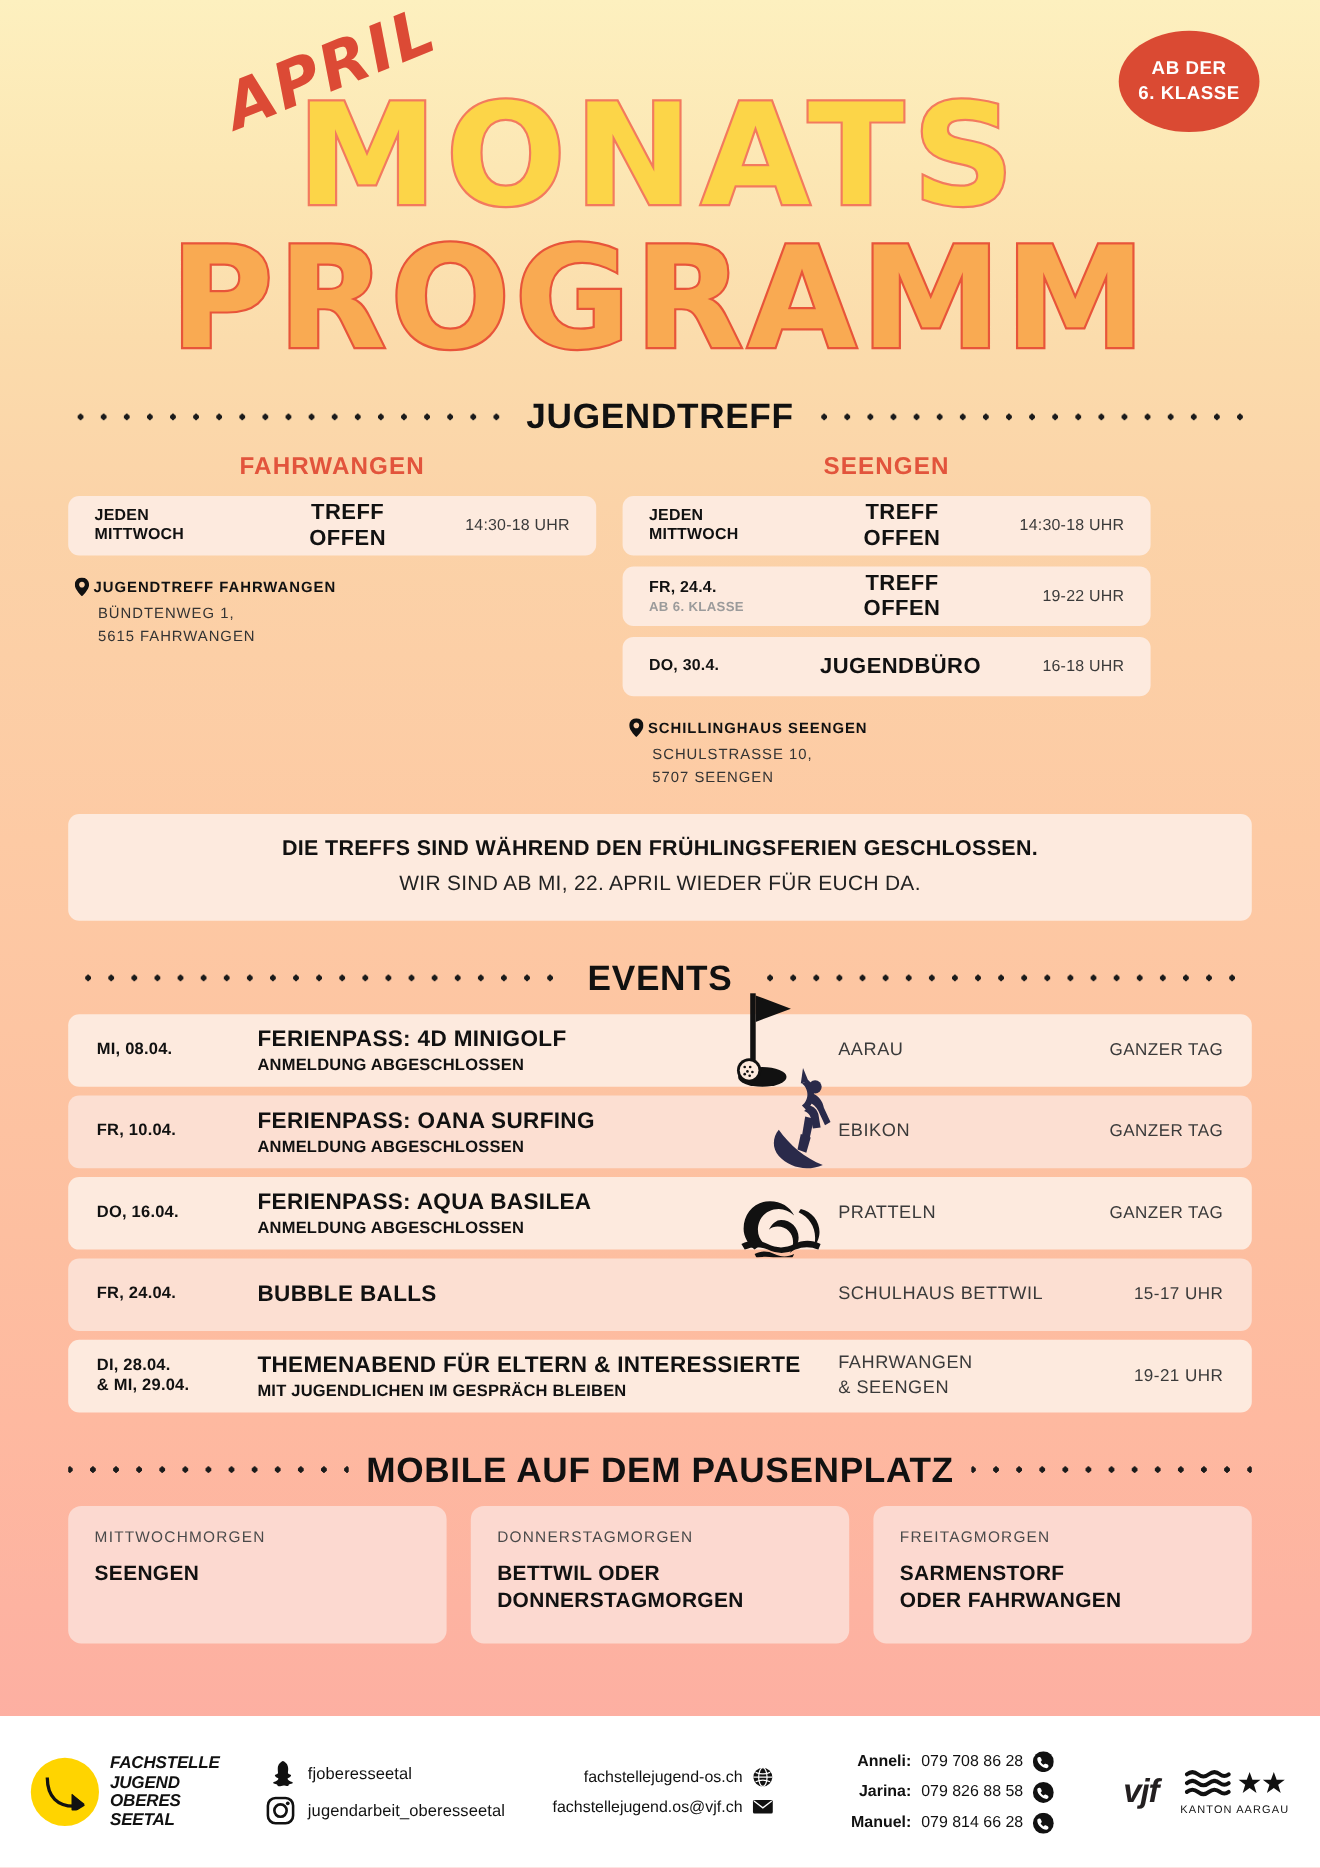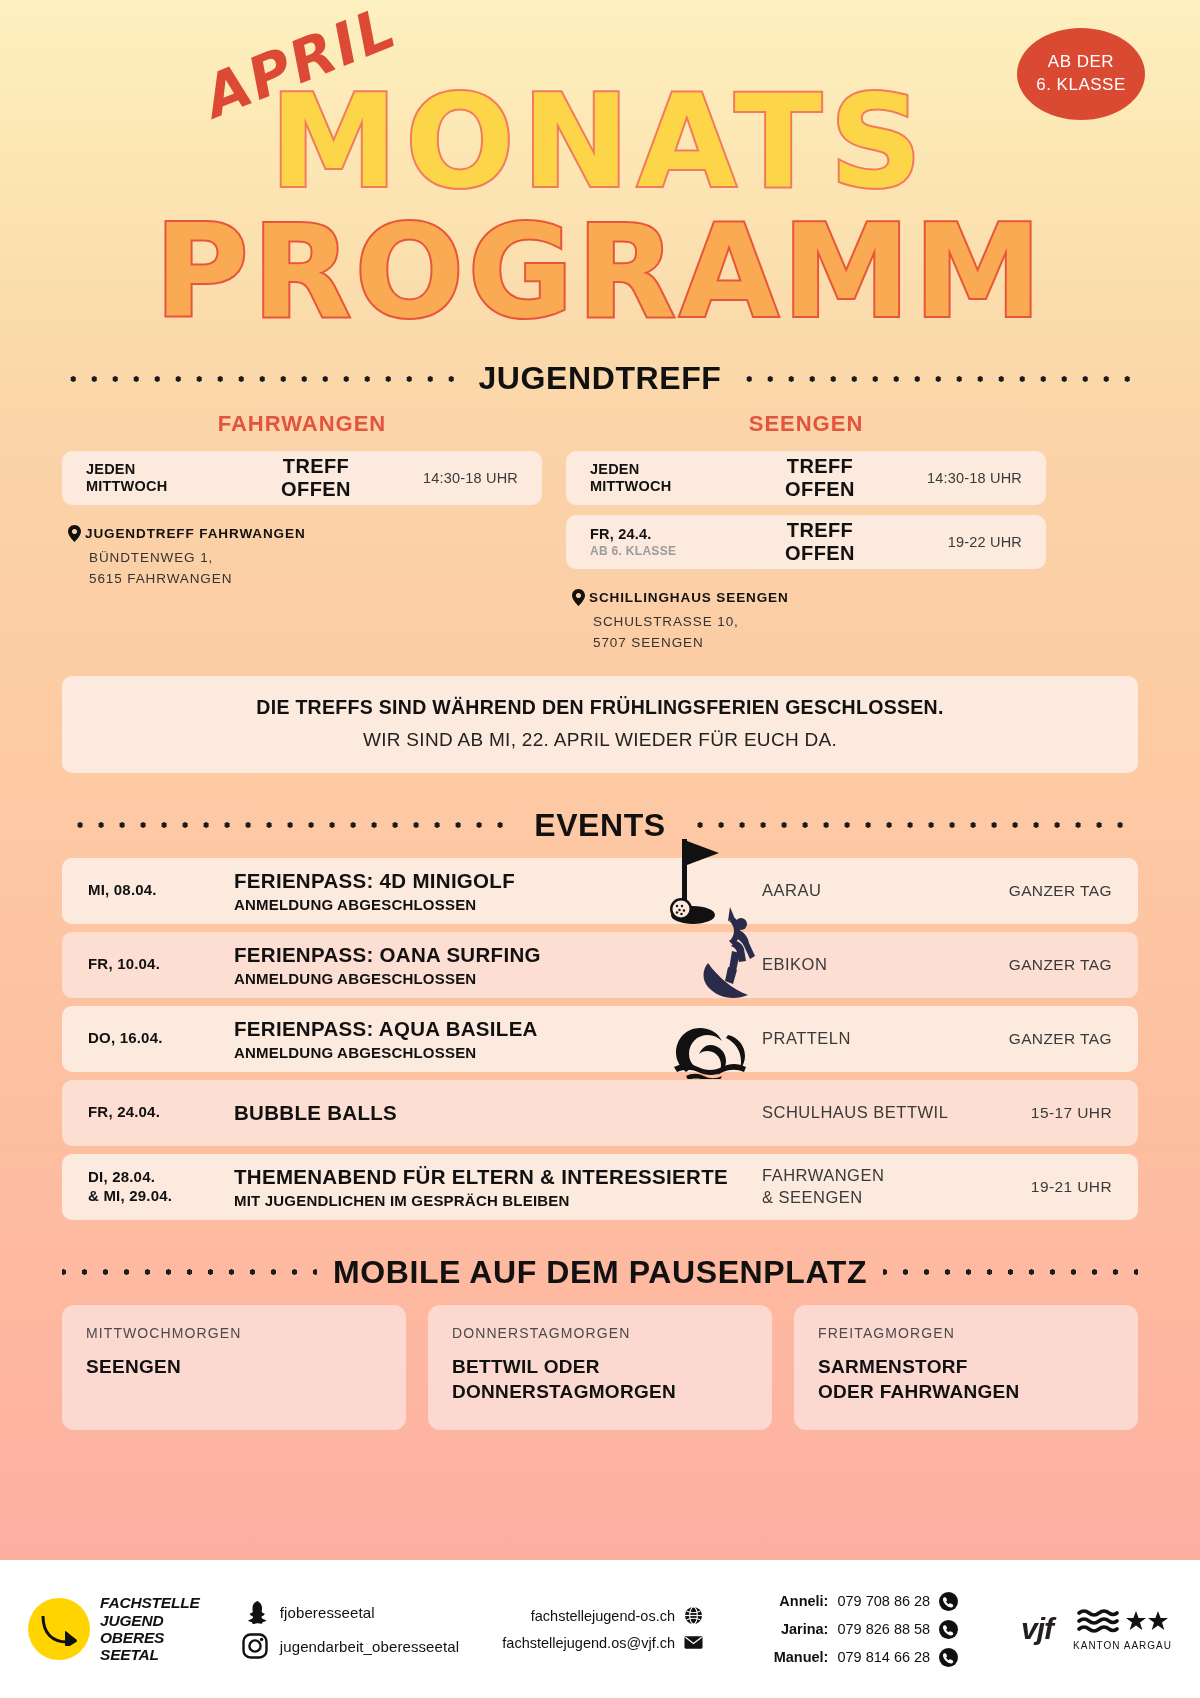--- a/index.html
+++ b/index.html
@@ -91,21 +91,21 @@
     width: 128px;
     height: 92px;
     border-radius: 50%;
     background: #da4a33;
     color: #fff;
     display: flex;
     flex-direction: column;
     align-items: center;
     justify-content: center;
     font-size: 17px;
-    font-weight: 400;
+    font-weight: 700;
     letter-spacing: 0.5px;
     line-height: 1.35;
     text-align: center;
   }
 
   
   .section-head {
     display: flex;
     align-items: center;
     gap: 16px;
@@ -501,20 +501,27 @@
 
       <div class="jt-row">
         <div class="jt-when">
           <div>FR, 24.4.</div>
           <div class="sub">AB 6. KLASSE</div>
         </div>
         <div class="jt-what">TREFF OFFEN</div>
         <div class="jt-time">19-22 UHR</div>
       </div>
 
+      <div class="jt-row">
+        <div class="jt-when">
+          <div>DO, 30.4.</div>
+        </div>
+        <div class="jt-what">JUGENDBÜRO</div>
+        <div class="jt-time">16-18 UHR</div>
+      </div>
 
       <div class="jt-addr">
         <div class="jt-addr-name">
           <svg class="pin" viewBox="0 0 13 17">
             <path d="M6.5 0C2.9 0 0 2.9 0 6.5C0 11 6.5 17 6.5 17S13 11 13 6.5C13 2.9 10.1 0 6.5 0ZM6.5 9.1C5.1 9.1 3.9 7.9 3.9 6.5C3.9 5.1 5.1 3.9 6.5 3.9C7.9 3.9 9.1 5.1 9.1 6.5C9.1 7.9 7.9 9.1 6.5 9.1Z" fill="#111"></path>
           </svg>
           <span>SCHILLINGHAUS SEENGEN</span>
         </div>
         <div class="jt-addr-line">SCHULSTRASSE 10,</div>
         <div class="jt-addr-line">5707 SEENGEN</div>

